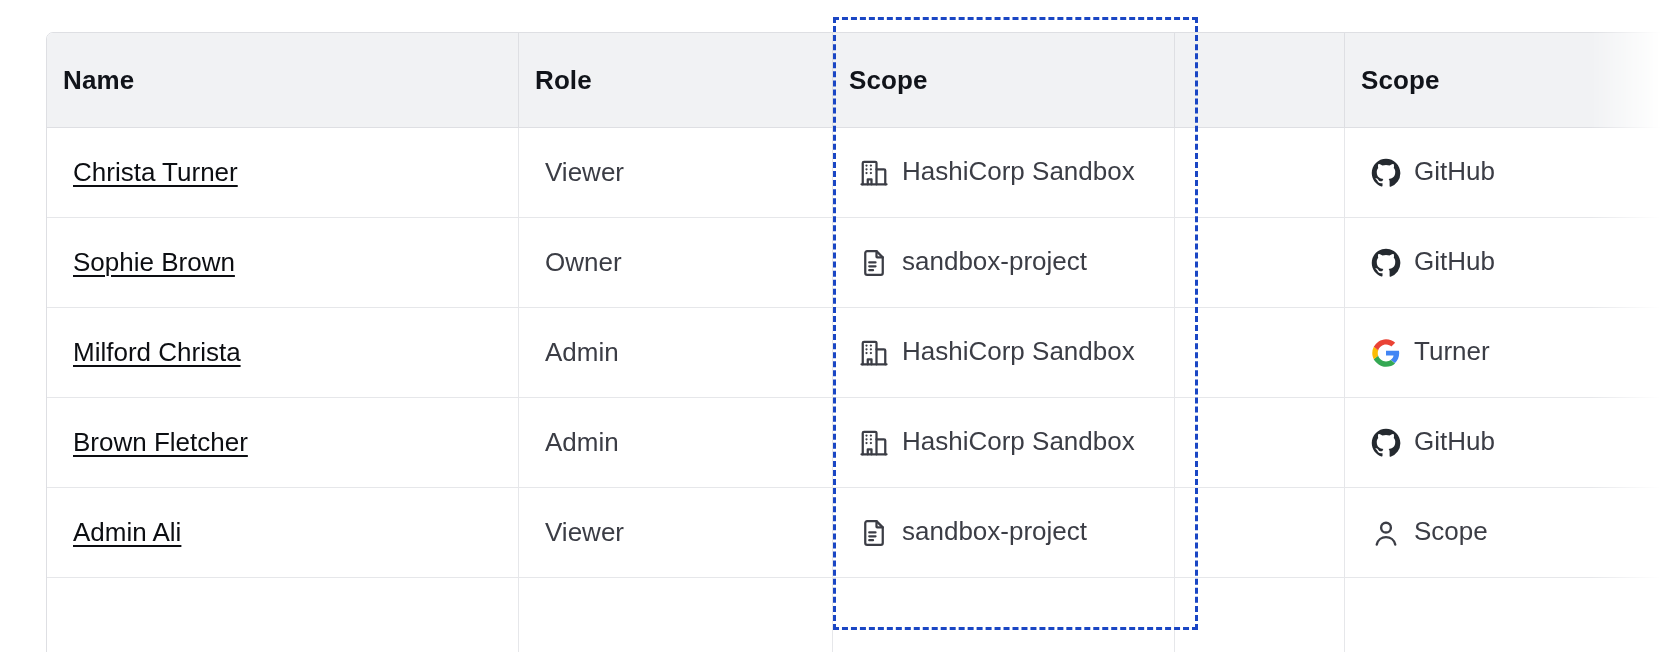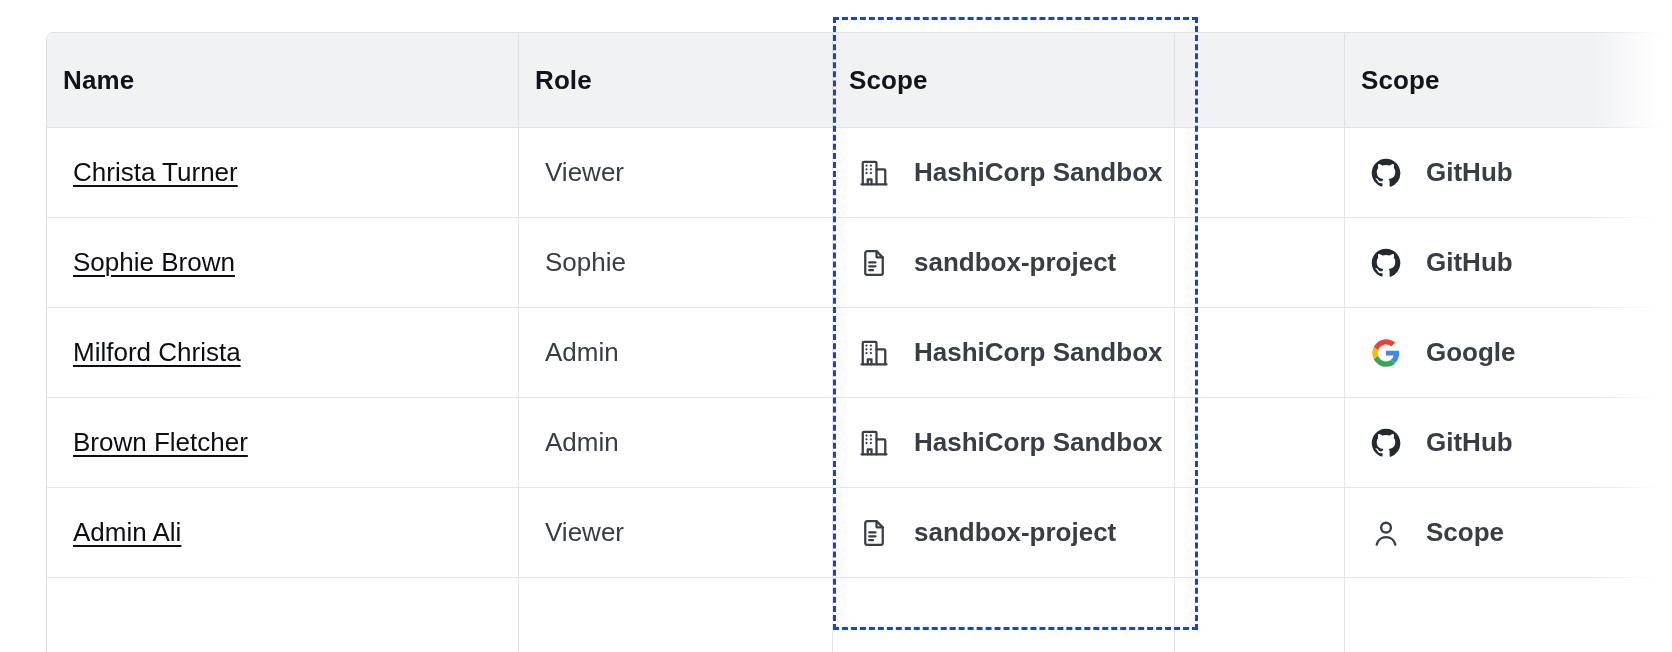--- a/index.html
+++ b/index.html
@@ -85,23 +85,21 @@
     text-decoration: underline;
     text-underline-offset: 4px;
     text-decoration-thickness: 2px;
     cursor: pointer;
     font-size: 26px;
     text-align: center;
   }
 
   .cellflex {
     display: flex;
-    align-items: center;
-    gap: 25px;
-    font-weight: bold;
+    gap: 13px;
   }
   .cellflex .lbl { line-height: 1; padding-bottom: 1px; }
 
   .ico { flex: 0 0 auto; display: block; }
 
   
   .hl-box {
     position: absolute;
     left: 833px;
     top: 17px;
@@ -161,21 +159,21 @@
                 <svg class="ico" width="30" height="30" viewBox="0 0 24 24" fill="#24292f">
       <path d="M12 .5C5.7.5.6 5.6.6 11.9c0 5 3.3 9.3 7.8 10.8.6.1.8-.2.8-.6v-2c-3.2.7-3.9-1.5-3.9-1.5-.5-1.3-1.3-1.7-1.3-1.7-1-.7.1-.7.1-.7 1.1.1 1.7 1.2 1.7 1.2 1 1.7 2.7 1.2 3.4.9.1-.7.4-1.2.7-1.5-2.6-.3-5.3-1.3-5.3-5.8 0-1.3.5-2.3 1.2-3.1-.1-.3-.5-1.5.1-3.1 0 0 1-.3 3.2 1.2a11 11 0 0 1 5.8 0c2.2-1.5 3.2-1.2 3.2-1.2.6 1.6.2 2.8.1 3.1.8.8 1.2 1.8 1.2 3.1 0 4.5-2.7 5.5-5.3 5.8.4.4.8 1.1.8 2.2v3.3c0 .3.2.7.8.6a11.4 11.4 0 0 0 7.8-10.8C23.4 5.6 18.3.5 12 .5z"></path>
     </svg>
       <span class="lbl">GitHub</span>
               </span>
             </td>
             <td></td>
           </tr>
           <tr>
             <td><span class="name-link">Sophie Brown</span></td>
-            <td><span>Sophie</span></td>
+            <td><span>Owner</span></td>
             <td>
               <span class="cellflex">
                 <svg class="ico" width="30" height="30" viewBox="0 0 24 24" fill="none" stroke="#3b3d45" stroke-width="1.8" stroke-linecap="round" stroke-linejoin="round">
       <path d="M14 2.5H6.5a1.5 1.5 0 0 0-1.5 1.5v16a1.5 1.5 0 0 0 1.5 1.5h11a1.5 1.5 0 0 0 1.5-1.5V7.5z"></path>
       <path d="M14 2.5V7a.5.5 0 0 0 .5.5H19"></path>
       <path d="M8.2 11.5h5M8.2 14.6h5M8.2 17.7h3"></path>
     </svg>
       <span class="lbl">sandbox-project</span>
               </span>
             </td>
@@ -207,21 +205,21 @@
             </td>
             <td></td>
             <td>
               <span class="cellflex">
                 <svg class="ico" width="30" height="30" viewBox="0 0 48 48">
       <path fill="#4285f4" d="M45.1 24.5c0-1.6-.1-2.8-.4-4H24v7.3h12.1c-.2 1.9-1.6 4.9-4.5 6.9l-.1.3 6.5 5 .5.1c4.1-3.8 6.6-9.5 6.6-15.6z"></path>
       <path fill="#34a853" d="M24 46c5.9 0 10.9-2 14.5-5.3l-6.9-5.4c-1.8 1.3-4.3 2.2-7.6 2.2-5.8 0-10.7-3.8-12.5-9.1l-.3 0-6.7 5.2-.1.3C8 40.1 15.4 46 24 46z"></path>
       <path fill="#fbbc05" d="M11.5 28.4c-.5-1.4-.7-2.9-.7-4.4s.3-3 .7-4.4l0-.3-6.8-5.3-.2.1A22 22 0 0 0 2 24c0 3.5.9 6.9 2.5 9.9l7-5.5z"></path>
       <path fill="#ea4335" d="M24 10.3c4.1 0 6.9 1.8 8.5 3.3l6.2-6C34.9 4.1 29.9 2 24 2 15.4 2 8 7.9 4.5 14.1l7 5.5c1.8-5.3 6.7-9.3 12.5-9.3z"></path>
     </svg>
-      <span class="lbl">Google</span>
+      <span class="lbl">Turner</span>
               </span>
             </td>
             <td></td>
           </tr>
           <tr>
             <td><span class="name-link">Brown Fletcher</span></td>
             <td><span>Admin</span></td>
             <td>
               <span class="cellflex">
                 <svg class="ico" width="30" height="30" viewBox="0 0 24 24" fill="none" stroke="#3b3d45" stroke-width="1.8" stroke-linecap="round" stroke-linejoin="round">

